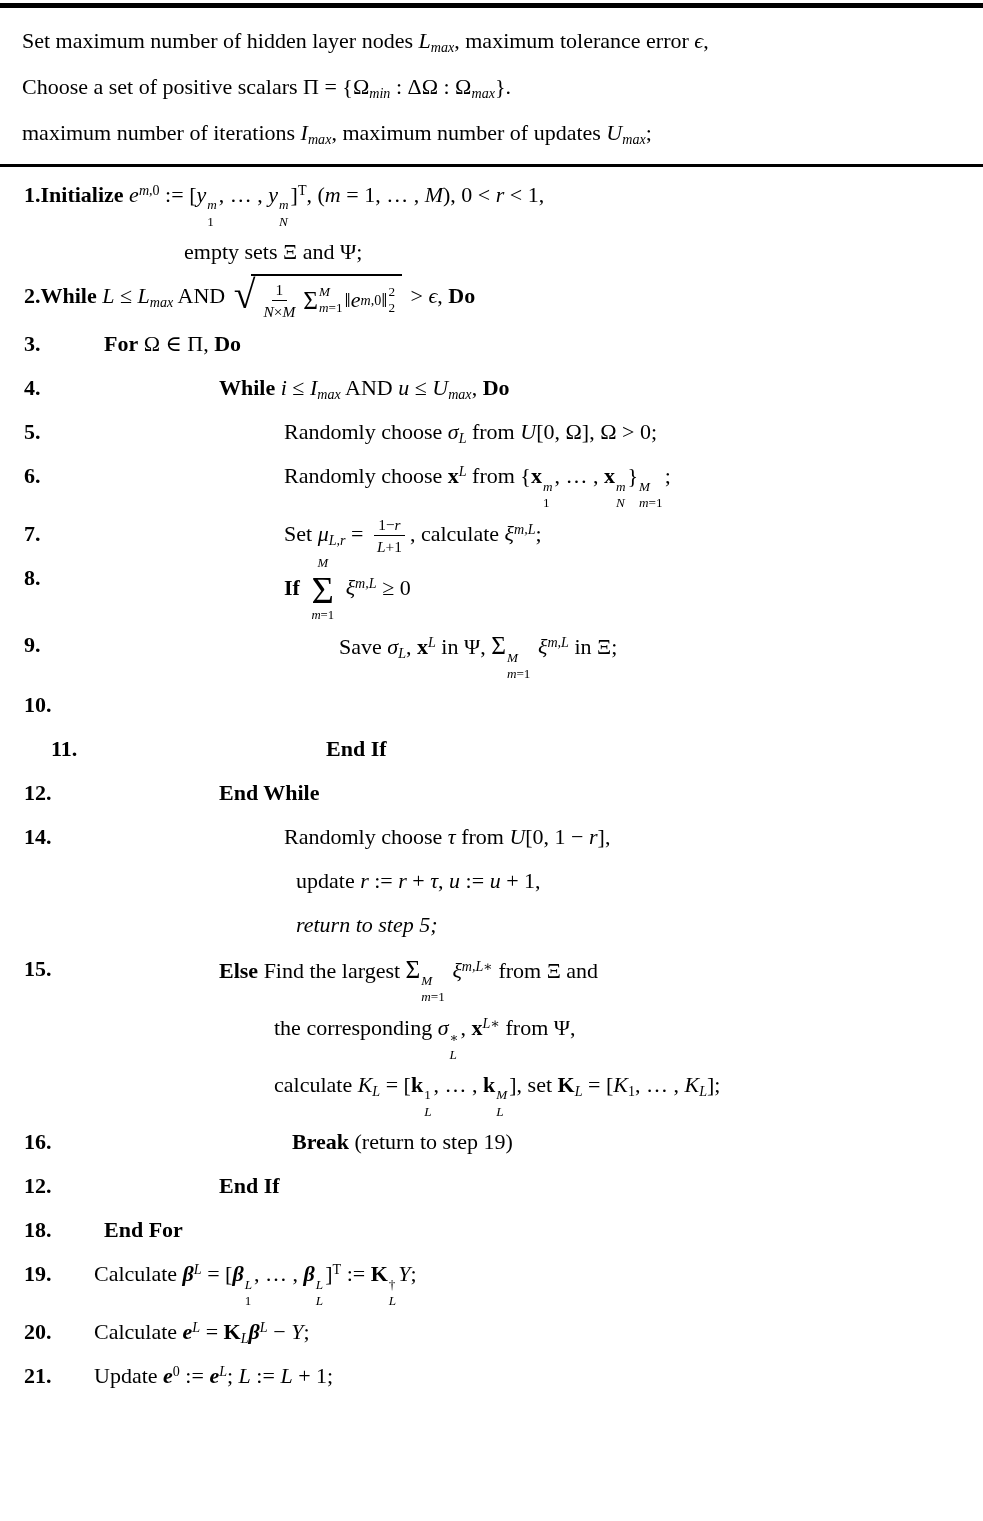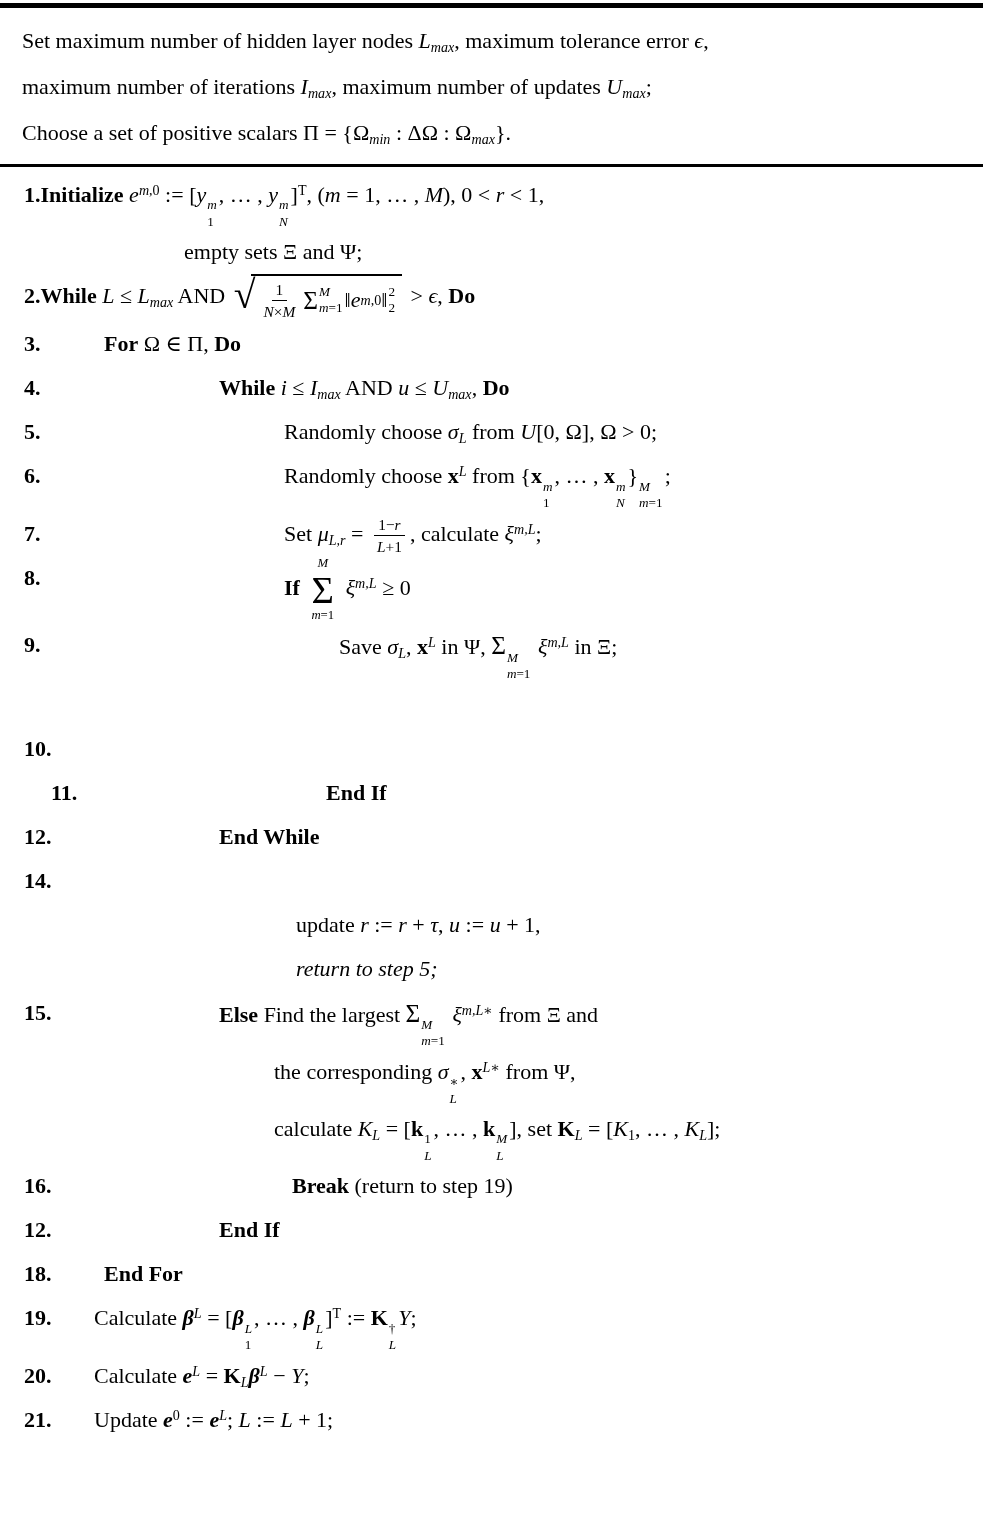--- a/index.html
+++ b/index.html
@@ -47,22 +47,22 @@
   .sqrt .rad { font-size: 1.8em; line-height: 1; margin-right: -4px; transform: translateY(-2px); }
   .sqrt .rc { display: inline-flex; align-items: center; border-top: 2px solid #000; padding: 2px 5px 0 4px; }
 </style>
 </head>
 <body>
 
 <div class="page">
   <div class="rule rule-top"></div>
   <div class="preamble" id="preamble">
       <div class="pline">Set maximum number of hidden layer nodes <i>L</i><sub><i>max</i></sub>, maximum tolerance error <i>ϵ</i>,</div>
+      <div class="pline">Choose a set of positive scalars Π = {Ω<sub><i>min</i></sub> : ΔΩ : Ω<sub><i>max</i></sub>}.</div>
       <div class="pline">maximum number of iterations <i>I</i><sub><i>max</i></sub>, maximum number of updates <i>U</i><sub><i>max</i></sub>;</div>
-      <div class="pline">Choose a set of positive scalars Π = {Ω<sub><i>min</i></sub> : ΔΩ : Ω<sub><i>max</i></sub>}.</div>
     </div>
   <div class="rule rule-mid"></div>
   <div class="body" id="algo-body">
   <div class="line" style="padding-left: 24px;">
     <span class="num"></span>
     <span class="content"><b>1.Initialize</b> <i>e</i><sup><i>m</i>,0</sup> := [<i>y</i><span class="ss">
             <span class="t"><i>m</i></span>
             <span class="b">1</span>
           </span>, … , <i>y</i><span class="ss">
             <span class="t"><i>m</i></span>
@@ -139,37 +139,38 @@
   </div>
 
   <div class="line" style="padding-left: 339px;">
     <span class="num">9.</span>
     <span class="content">Save <i>σ<sub>L</sub></i>, <b>x</b><sup><i>L</i></sup> in Ψ, <span class="isum">Σ</span><span class="ss">
             <span class="t"><i>M</i></span>
             <span class="b"><i>m</i>=1</span>
           </span> <i>ξ</i><sup><i>m,L</i></sup> in Ξ;</span>
   </div>
 
-  <div class="line" style="padding-left: 289px; margin-top: 44px;">
+  <div class="line" style="padding-left: 289px; ">
     <span class="num">10.</span>
   </div>
 
   <div class="line" style="padding-left: 299px; margin-left: 27px;">
     <span class="num">11.</span>
     <span class="content"><b>End If</b></span>
   </div>
 
   <div class="line" style="padding-left: 219px;">
     <span class="num">12.</span>
     <span class="content"><b>End While</b></span>
   </div>
 
 
   <div class="line" style="padding-left: 284px;">
     <span class="num">14.</span>
+    <span class="content">Randomly choose <i>τ</i> from <i>U</i>[0, 1 − <i>r</i>],</span>
   </div>
 
   <div class="line" style="padding-left: 296px;">
     <span class="num"></span>
     <span class="content">update <i>r</i> := <i>r</i> + <i>τ</i>, <i>u</i> := <i>u</i> + 1,</span>
   </div>
 
   <div class="line" style="padding-left: 296px; font-style: italic;">
     <span class="num"></span>
     <span class="content">return to step 5;</span>

